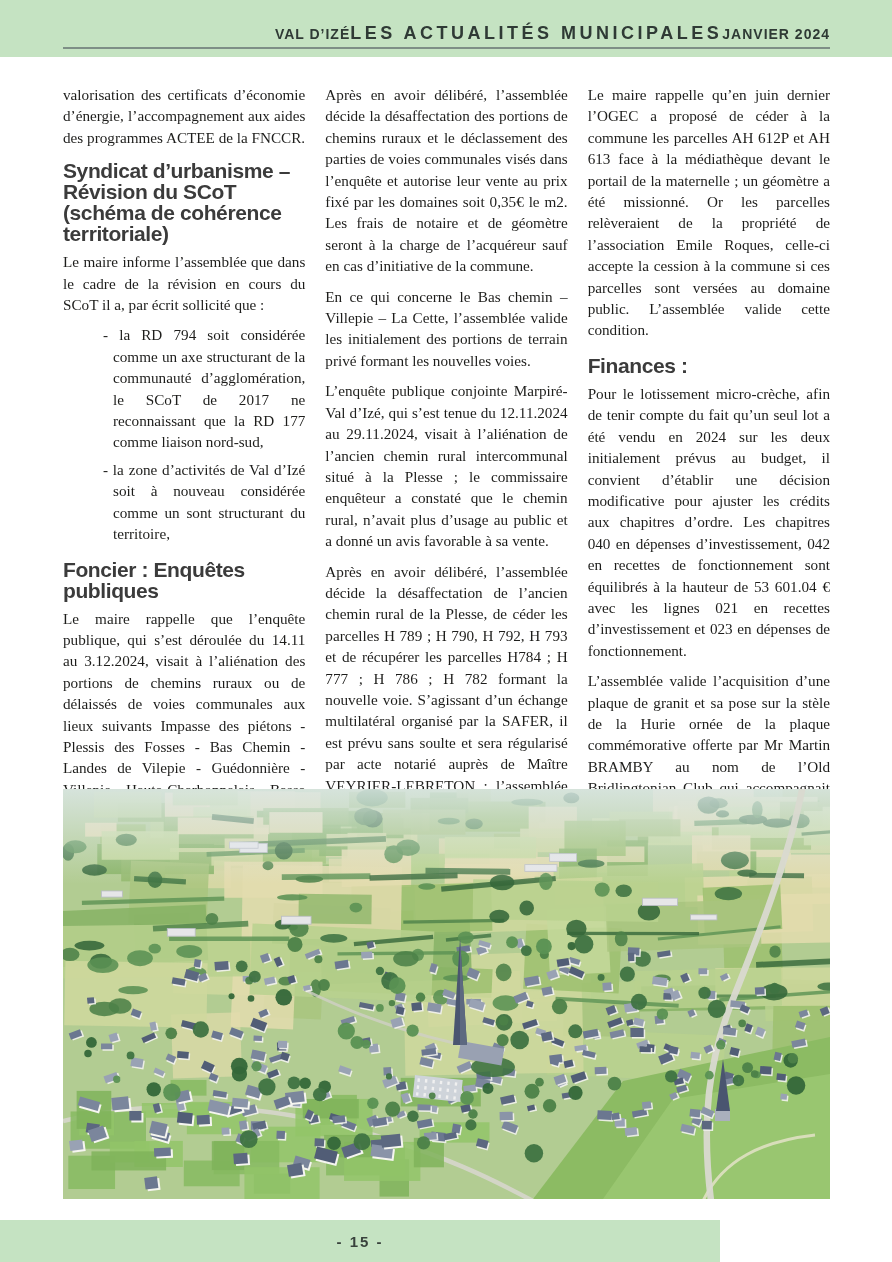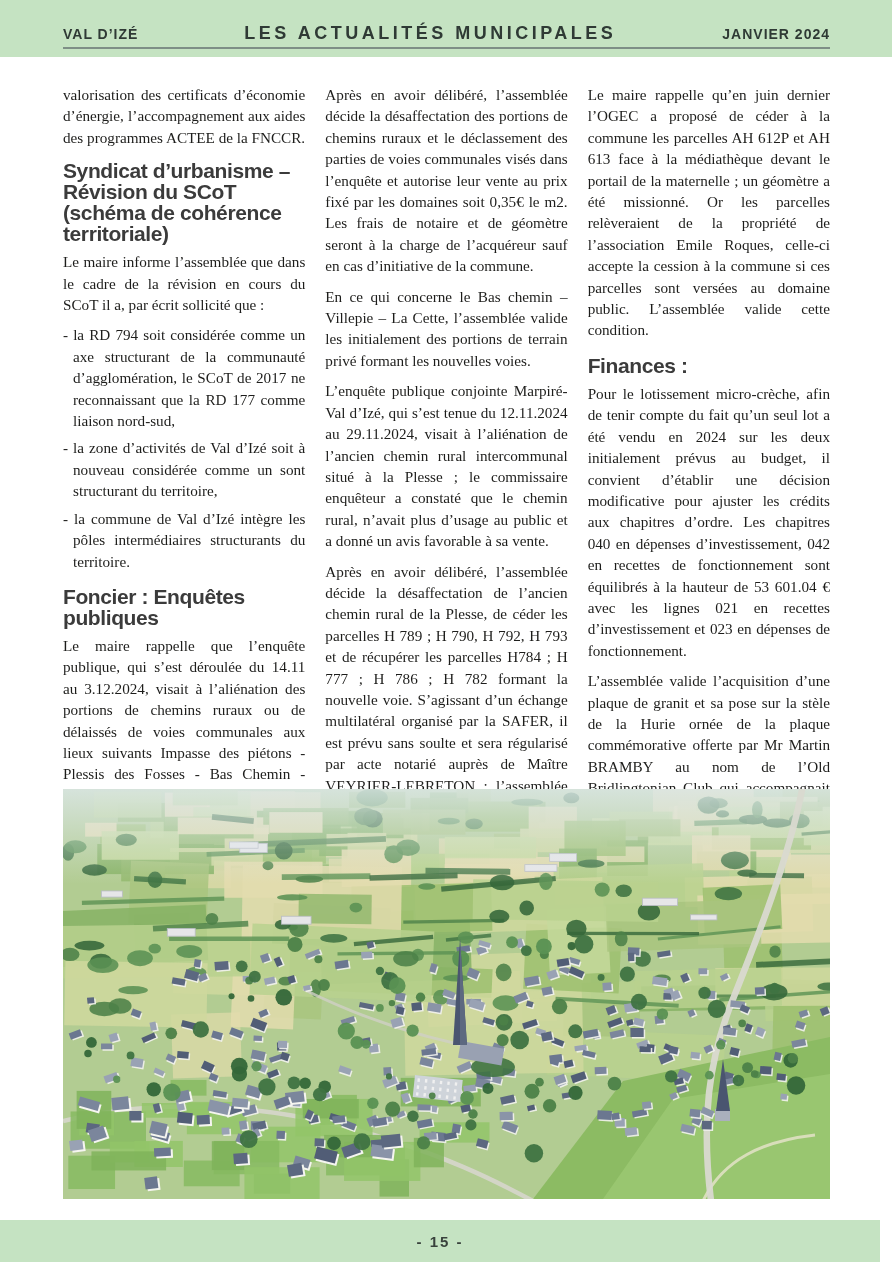--- a/index.html
+++ b/index.html
@@ -6,21 +6,21 @@
   body{
     width:892px;height:1262px;position:relative;background:#ffffff;
     font-family:"Liberation Serif", serif;color:#1d1d1b;overflow:hidden;
   }
   
   .masthead{
     height:57px;background:var(--band_green,#c5e3c2);
   }
   .masthead-inner{
     margin:0 62px 0 63px;height:49px;
-    display:flex;justify-content:space-between;align-items:flex-end;
+    display:flex;justify-content:flex-end;align-items:flex-end;
     border-bottom:2px solid var(--rule_gray,#7e8f86);
     padding-bottom:3px;box-sizing:border-box;
   }
   .masthead .side{
     font-family:"Liberation Sans", sans-serif;font-weight:700;
     font-size:14px;letter-spacing:1px;color:var(--title_ink,#2f3a35);
     padding-bottom:2px;
   }
   .masthead .title{
     font-family:"Liberation Sans", sans-serif;font-weight:700;
@@ -29,37 +29,37 @@
   
   .content{
     display:flex;gap:20px;margin:27px 62px 0 63px;
   }
   .col{width:243px;}
   .col p{
     font-size:15.2px;line-height:21.4px;text-align:justify;
     margin:0 0 9px 0;
   }
   .col .dash{
-    padding-left:10px;text-indent:-10px;margin-bottom:6px;
+    padding-left:10px;text-indent:-10px;margin-bottom:6px;margin-left:40px;
   }
   .col h3{
     font-family:"Liberation Sans", sans-serif;font-weight:700;
     font-size:21px;line-height:21px;letter-spacing:-0.4px;
     color:#3b3b3b;margin:14px 0 7px 0;
   }
   .col h3.first{margin-top:12px;}
   
   .photo{
     position:absolute;left:63px;top:789px;width:767px;height:410px;
     overflow:hidden;background:#aec98c;
   }
   .photo svg{display:block;}
   
   .pagefoot{
-    position:absolute;left:0;bottom:0;width:880px;height:42px;
+    position:absolute;left:0;bottom:0;width:720px;height:42px;
     background:var(--band_green,#c5e3c2);
     display:flex;align-items:center;justify-content:center;
   }
   .pagefoot .pn{
     font-family:"Liberation Sans", sans-serif;font-weight:700;
     font-size:15px;letter-spacing:2px;color:#39423c;
   }
 </style>
 </head>
 <body>
@@ -73,21 +73,20 @@
 </div>
 
 <div class="content">
 
   <div class="col">
     <p>valorisation des certificats d’économie d’énergie, l’accompagnement aux aides des programmes ACTEE de la FNCCR.</p>
     <h3 class="first">Syndicat d’urbanisme – Révision du SCoT (schéma de cohérence territoriale)</h3>
     <p>Le maire informe l’assemblée que dans le cadre de la révision en cours du SCoT il a, par écrit sollicité que :</p>
     <p class="dash">- la RD 794 soit considérée comme un axe structurant de la communauté d’agglomération, le SCoT de 2017 ne reconnaissant que la RD 177 comme liaison nord-sud,</p>
     <p class="dash">- la zone d’activités de Val d’Izé soit à nouveau considérée comme un sont structurant du territoire,</p>
-    <p class="dash">- la commune de Val d’Izé intègre les pôles intermédiaires structurants du territoire.</p>
     <h3>Foncier : Enquêtes publiques</h3>
     <p>Le maire rappelle que l’enquête publique, qui s’est déroulée du 14.11 au 3.12.2024, visait à l’aliénation des portions de chemins ruraux ou de délaissés de voies communales aux lieux suivants Impasse des piétons - Plessis des Fosses - Bas Chemin - Landes de Vilepie - Guédonnière - Villepie - Haute Charbonnelais - Basse Cette- Gilbretais.</p>
     <p>Le commissaire enquêteur a constaté que les portions de chemins ruraux, de voies communales visées dans l’enquête n’avaient plus d’usage au public et a donné un avis favorable à leur vente.</p>
   </div>
 
   <div class="col">
     <p>Après en avoir délibéré, l’assemblée décide la désaffectation des portions de chemins ruraux et le déclassement des parties de voies communales visés dans l’enquête et autorise leur vente au prix fixé par les domaines soit 0,35€ le m2. Les frais de notaire et de géomètre seront à la charge de l’acquéreur sauf en cas d’initiative de la commune.</p>
     <p>En ce qui concerne le Bas chemin – Villepie – La Cette, l’assemblée valide les initialement des portions de terrain privé formant les nouvelles voies.</p>
     <p>L’enquête publique conjointe Marpiré-Val d’Izé, qui s’est tenue du 12.11.2024 au 29.11.2024, visait à l’aliénation de l’ancien chemin rural intercommunal situé à la Plesse ; le commissaire enquêteur a constaté que le chemin rural, n’avait plus d’usage au public et a donné un avis favorable à sa vente.</p>
     <p>Après en avoir délibéré, l’assemblée décide la désaffectation de l’ancien chemin rural de la Plesse, de céder les parcelles H 789 ; H 790, H 792, H 793 et de récupérer les parcelles H784 ; H 777 ; H 786 ; H 782 formant la nouvelle voie. S’agissant d’un échange multilatéral organisé par la SAFER, il est prévu sans soulte et sera régularisé par acte notarié auprès de Maître VEYRIER-LEBRETON ; l’assemblée donne pouvoir au Maire pour signer les actes , et accepte sur proposition de la SAFER que les frais d’actes et de géomètre soient à la charge des co-échangistes à hauteur d’un dixième chacun.</p>

